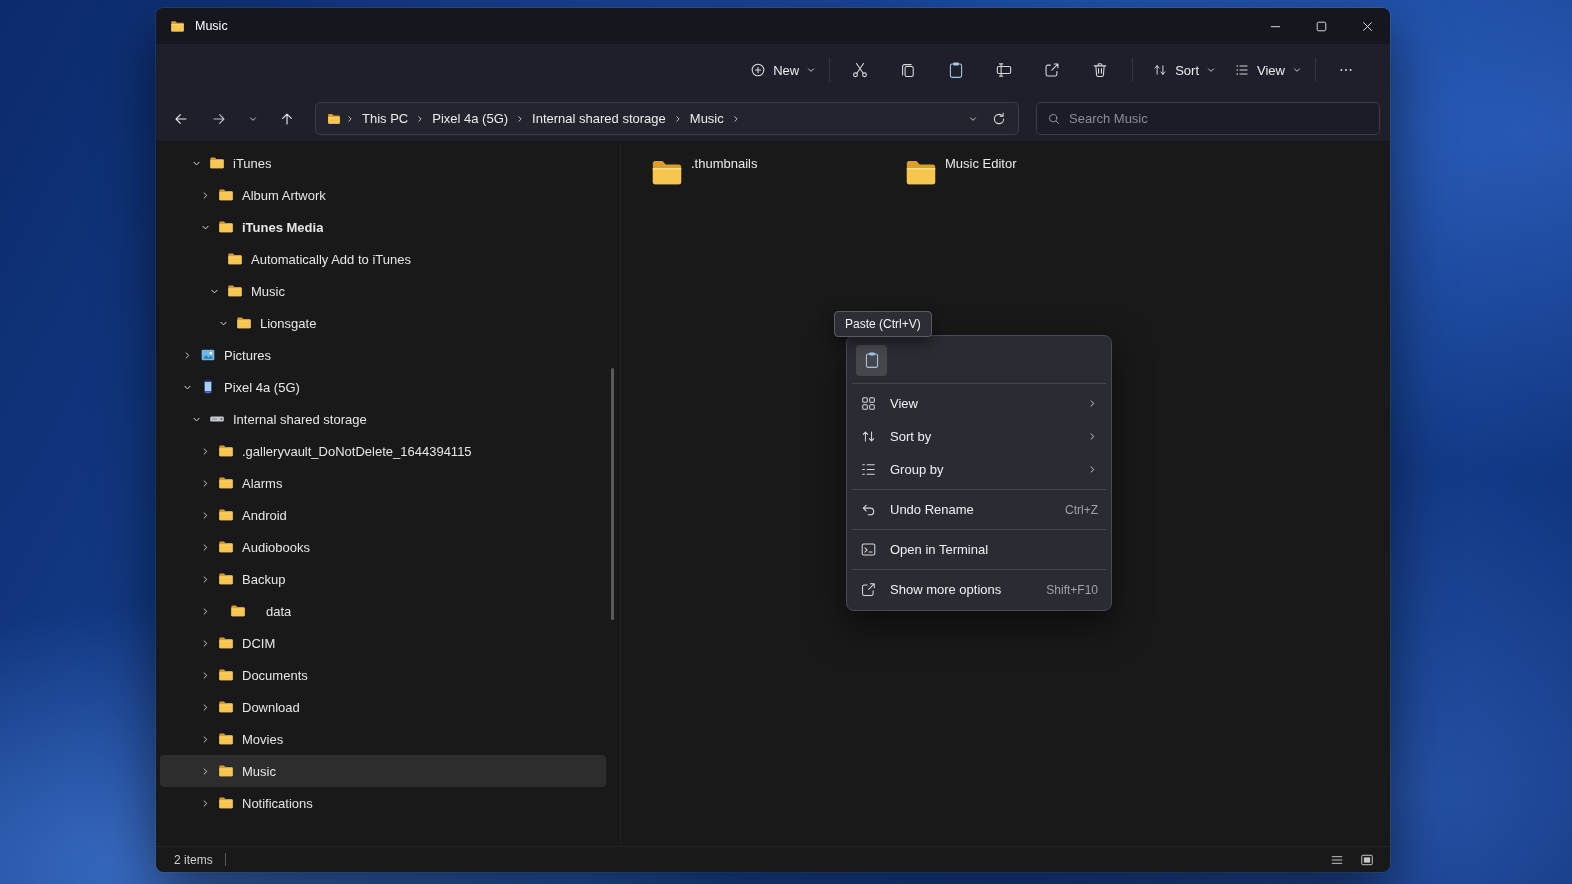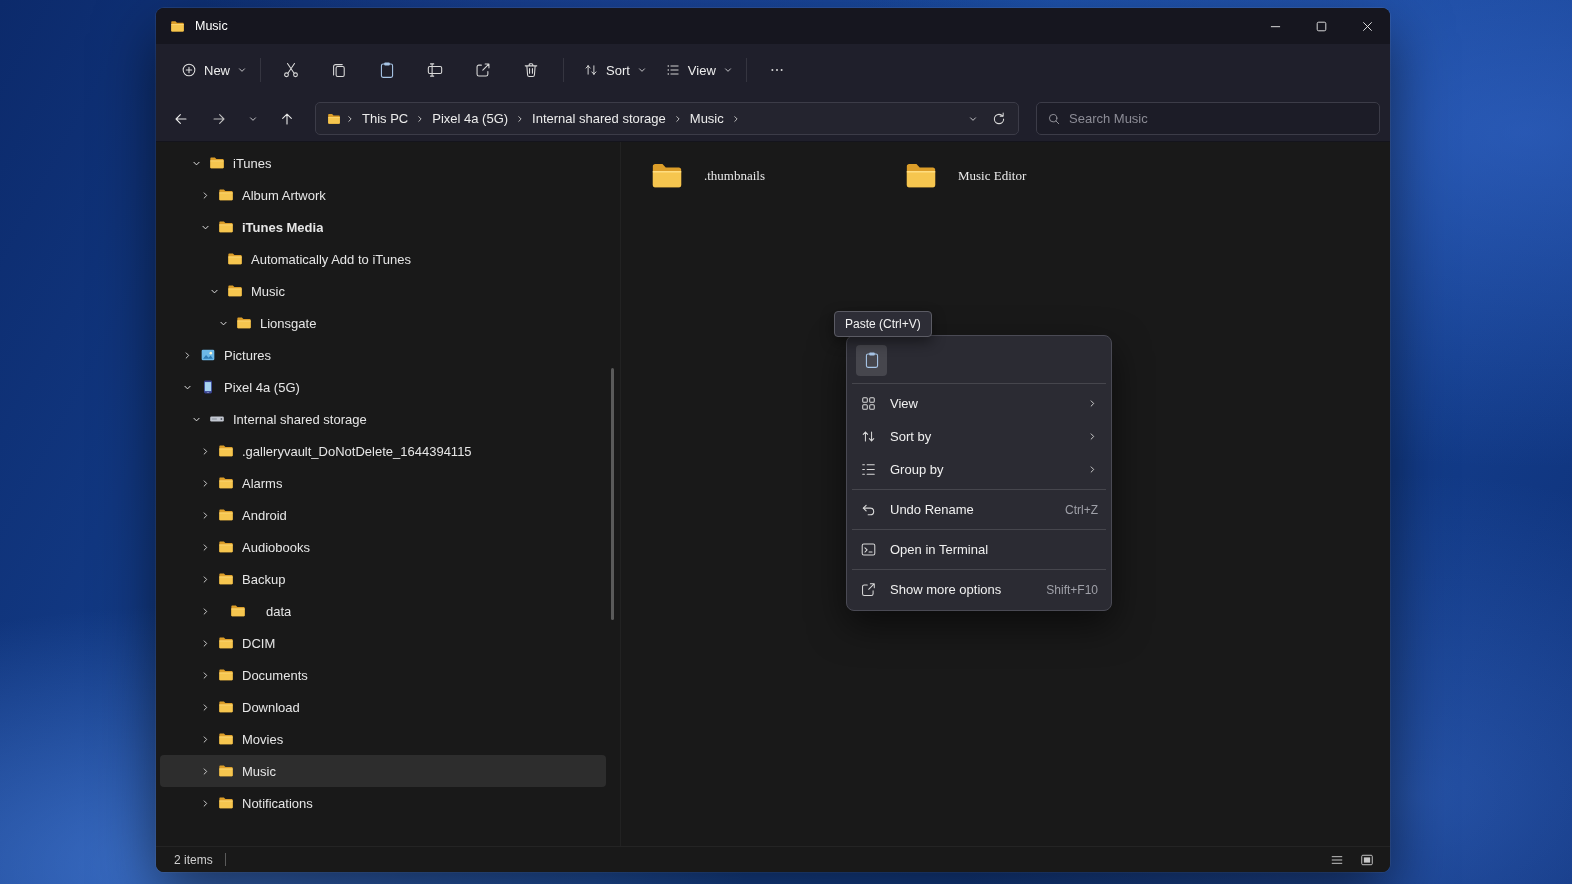--- a/index.html
+++ b/index.html
@@ -24,21 +24,21 @@
   .titlebar { height:36px; flex:0 0 auto; background:#16161f; display:flex; align-items:center; padding-left:13px; }
   .app-icon { width:17px; height:15px; display:inline-flex; margin-right:9px; }
   .app-icon svg { width:100%; height:100%; }
   .title { font-size:12.5px; color:#ffffff; }
   .win-controls { margin-left:auto; display:flex; height:100%; }
   .win-btn { width:46px; height:100%; display:flex; align-items:center; justify-content:center; }
   .wc-ic { width:11px; height:11px; display:inline-flex; }
   .wc-ic svg { width:100%; height:100%; }
 
   
-  .toolbar { height:52px; flex:0 0 auto; background:#1f1f2b; display:flex; align-items:center; padding:0 16px; }
+  .toolbar { height:52px; flex:0 0 auto; background:#1f1f2b; display:flex; align-items:center; padding:0 16px;justify-content:flex-end; }
   .tbtn { display:flex; align-items:center; gap:7px; padding:7px 9px; border-radius:4px; font-size:13px; color:#ededed; flex:0 0 auto; }
   .tsep { width:1px; height:24px; background:rgba(255,255,255,.10); margin:0 10px 0 4px; flex:0 0 auto; }
   .tb-actions { display:flex; align-items:center; }
   .act-btn { width:40px; height:34px; border-radius:4px; display:flex; align-items:center; justify-content:center; margin-right:8px; flex:0 0 auto; }
   .icon18 { width:18px; height:18px; display:inline-flex; }
   .icon16 { width:16px; height:16px; display:inline-flex; }
   .icon14 { width:14px; height:14px; display:inline-flex; }
   .chev10 { width:10px; height:10px; display:inline-flex; }
   .icon18 svg,.icon16 svg,.icon14 svg,.chev10 svg { width:100%; height:100%; }
 
@@ -66,21 +66,21 @@
   .tree-row.selected { background:rgba(255,255,255,.09); }
   .tree-row.bold { font-weight:bold; }
   .tree-chevron { width:23px; height:100%; display:flex; align-items:center; justify-content:center; flex:0 0 auto; }
   .tree-chevron svg { width:11px; height:11px; }
   .tree-icon { width:18px; height:16px; margin-right:7px; flex:0 0 auto; display:inline-flex; }
   .tree-icon svg { width:100%; height:100%; }
   .tree-label { overflow:hidden; text-overflow:ellipsis; }
 
   .filespane { flex:1; min-width:0; border-left:1px solid rgba(255,255,255,.04); padding:14px 0 0 26px; }
   .files { display:flex; align-items:flex-start; }
-  .file-item { width:254px; height:40px; display:flex; align-items:center; gap:17px; border-radius:4px;font-family:Liberation Serif, serif; }
+  .file-item { width:254px; height:40px; display:flex; gap:4px; border-radius:4px; }
   .file-icon { width:40px; height:34px; flex:0 0 auto; display:inline-flex; }
   .file-icon svg { width:100%; height:100%; }
   .file-name { font-size:13px; color:#eaeaea; }
 
   
   .context-menu { position:absolute; left:690px; top:327px; width:266px; background:#2b2b33; border:1px solid #4a4a54; border-radius:8px; padding:4px; box-shadow:0 14px 36px rgba(0,0,0,.55); z-index:10; }
   .cm-iconrow { height:40px; display:flex; align-items:center; padding:0 5px; }
   .cm-paste-btn { width:31px; height:31px; border-radius:4px; background:rgba(255,255,255,.13); display:flex; align-items:center; justify-content:center; }
   .cm-sep { height:1px; background:rgba(255,255,255,.13); margin:3px 1px; }
   .cm-item { height:33px; display:flex; align-items:center; gap:13px; padding:0 9px; border-radius:4px; color:#f0f0f0; font-size:13px; }

